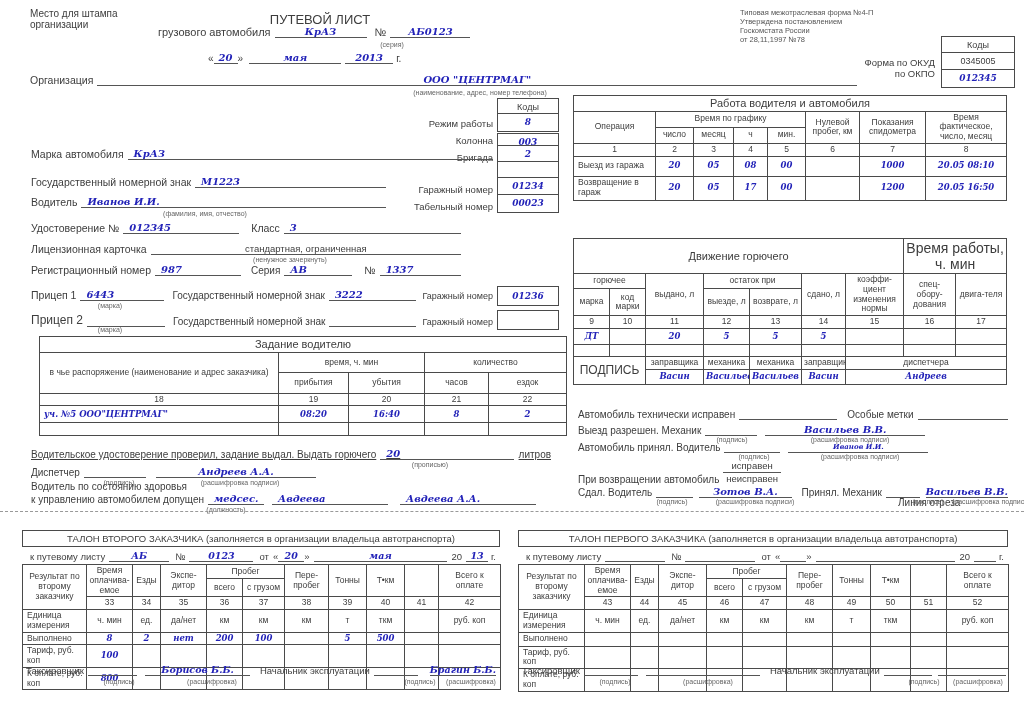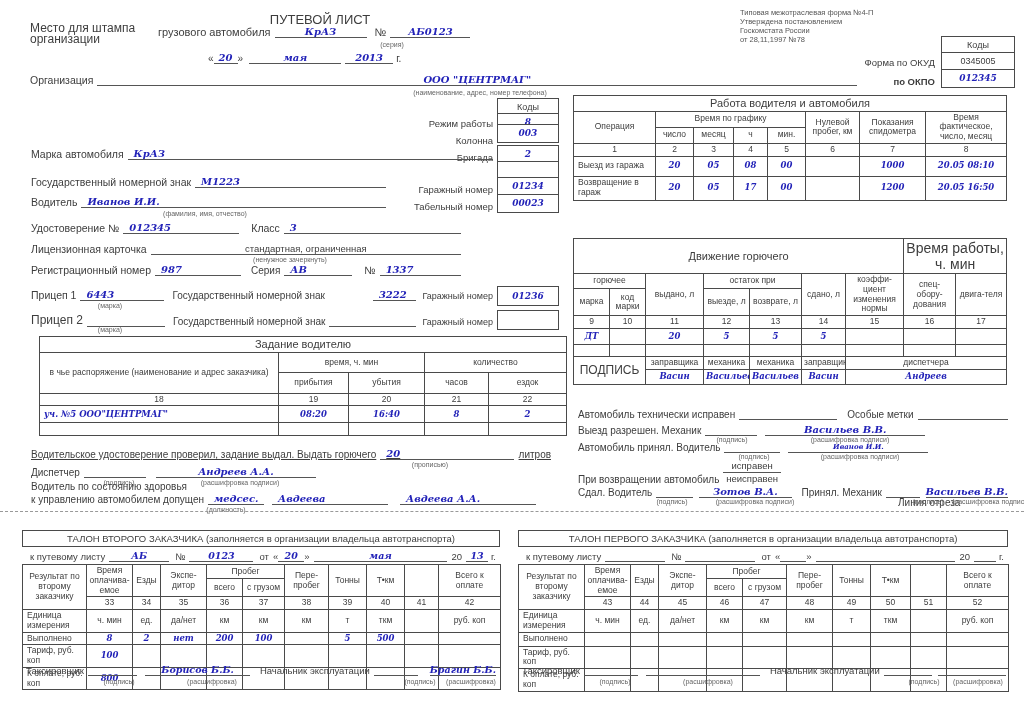--- a/index.html
+++ b/index.html
@@ -28,21 +28,21 @@
   .stack .top{border-bottom:1px solid #555;padding:0 8px;}
   .talon-title{border:1px solid #4a4a4a;text-align:center;font-size:9.5px;padding:2px 0;}
   .sigrow{position:absolute;display:flex;align-items:flex-end;font-size:9.5px;white-space:nowrap;}
   .small9{font-size:9px;}
 </style>
 </head>
 <body>
 
 <div class="page">
 
-  <div class="abs" style="left:30px;top:23px;font-size:12px;line-height:11px;">
+  <div class="abs" style="left:30px;top:8px;font-size:10px;line-height:11px;">
     <div>Место для штампа</div>
     <div>организации</div>
   </div>
 
   <div class="abs" style="left:170px;top:12px;width:300px;text-align:center;font-size:13px;">ПУТЕВОЙ ЛИСТ</div>
 
   <div class="row" style="left:158px;top:26px;">
     <span class="lbl" style="font-size:11px;">грузового автомобиля</span>
     <span class="fill hw" style="width:92px;">КрАЗ</span>
     <span class="lbl" style="margin-left:8px;font-size:11px;">№</span>
@@ -62,34 +62,34 @@
   <div class="abs" style="left:740px;top:8px;width:196px;text-align:left;font-size:7.5px;line-height:9px;color:#555;">
     <div>Типовая межотраслевая форма №4-П</div>
     <div>Утверждена постановлением</div>
     <div>Госкомстата России</div>
     <div>от 28,11,1997 №78</div>
   </div>
 
   <div class="codecell" style="left:941px;top:36px;width:72px;height:16px;">Коды</div>
   <div class="rlabel" style="left:820px;top:57px;width:115px;">Форма по ОКУД</div>
   <div class="codecell" style="left:941px;top:52px;width:72px;height:17px;line-height:17px;">0345005</div>
-  <div class="rlabel" style="left:820px;top:76px;width:115px;font-weight:bold;">по ОКПО</div>
+  <div class="rlabel" style="left:820px;top:68px;width:115px;">по ОКПО</div>
   <div class="codecell hw" style="left:941px;top:69px;width:72px;height:17px;line-height:17px;">012345</div>
 
   <div class="row" style="left:30px;top:74px;">
     <span class="lbl" style="font-size:10.5px;">Организация</span>
     <span class="fill hw" style="width:760px;">ООО "ЦЕНТРМАГ"</span>
   </div>
   <div class="cap" style="left:370px;top:89px;width:220px;">(наименование, адрес, номер телефона)</div>
 
   <div class="codecell" style="left:497px;top:98px;width:60px;height:16px;">Коды</div>
   <div class="rlabel" style="left:360px;top:118px;width:133px;">Режим работы</div>
   <div class="codecell hw" style="left:497px;top:113px;width:60px;height:17px;line-height:17px;">8</div>
   <div class="rlabel" style="left:360px;top:135px;width:133px;">Колонна</div>
-  <div class="codecell hw" style="left:497px;top:124px;width:60px;height:17px;line-height:17px;">003</div>
+  <div class="codecell hw" style="left:497px;top:133px;width:60px;height:17px;line-height:17px;">003</div>
   <div class="rlabel" style="left:360px;top:152px;width:133px;">Бригада</div>
   <div class="codecell hw" style="left:497px;top:145px;width:60px;height:17px;line-height:17px;">2</div>
   <div class="codecell" style="left:497px;top:161px;width:60px;height:17px;"></div>
   <div class="rlabel" style="left:360px;top:184px;width:133px;">Гаражный номер</div>
   <div class="codecell hw" style="left:497px;top:177px;width:60px;height:17px;line-height:17px;">01234</div>
   <div class="rlabel" style="left:360px;top:201px;width:133px;">Табельный номер</div>
   <div class="codecell hw" style="left:497px;top:194px;width:60px;height:17px;line-height:17px;">00023</div>
 
   <div class="row" style="left:31px;top:148px;width:462px;">
     <span class="lbl" style="font-size:10.5px;">Марка автомобиля</span>
@@ -126,21 +126,21 @@
     <span class="lbl" style="margin-left:10px;font-size:10px;">Серия</span>
     <span class="fill left hw" style="width:62px;">АВ</span>
     <span class="lbl" style="margin-left:12px;font-size:10.5px;">№</span>
     <span class="fill left hw" style="flex:1;">1337</span>
   </div>
 
   <div class="row" style="left:31px;top:289px;width:462px;">
     <span class="lbl" style="font-size:10.5px;">Прицеп 1</span>
     <span class="fill left hw" style="width:78px;">6443</span>
     <span class="lbl" style="margin-left:8px;font-size:10px;">Государственный номерной знак</span>
-    <span class="fill left hw" style="flex:1;margin-left:44px;">3222</span>
+    <span class="fill left hw" style="flex:1;">3222</span>
     <span class="small9" style="margin-left:6px;">Гаражный номер</span>
   </div>
   <div class="cap" style="left:70px;top:302px;width:80px;">(марка)</div>
   <div class="codecell hw" style="left:497px;top:286px;width:60px;height:18px;line-height:18px;">01236</div>
 
   <div class="row" style="left:31px;top:313px;width:462px;">
     <span class="lbl" style="font-size:12px;">Прицеп 2</span>
     <span class="fill" style="width:78px;"></span>
     <span class="lbl" style="margin-left:8px;font-size:10px;">Государственный номерной знак</span>
     <span class="fill" style="flex:1;"></span>

